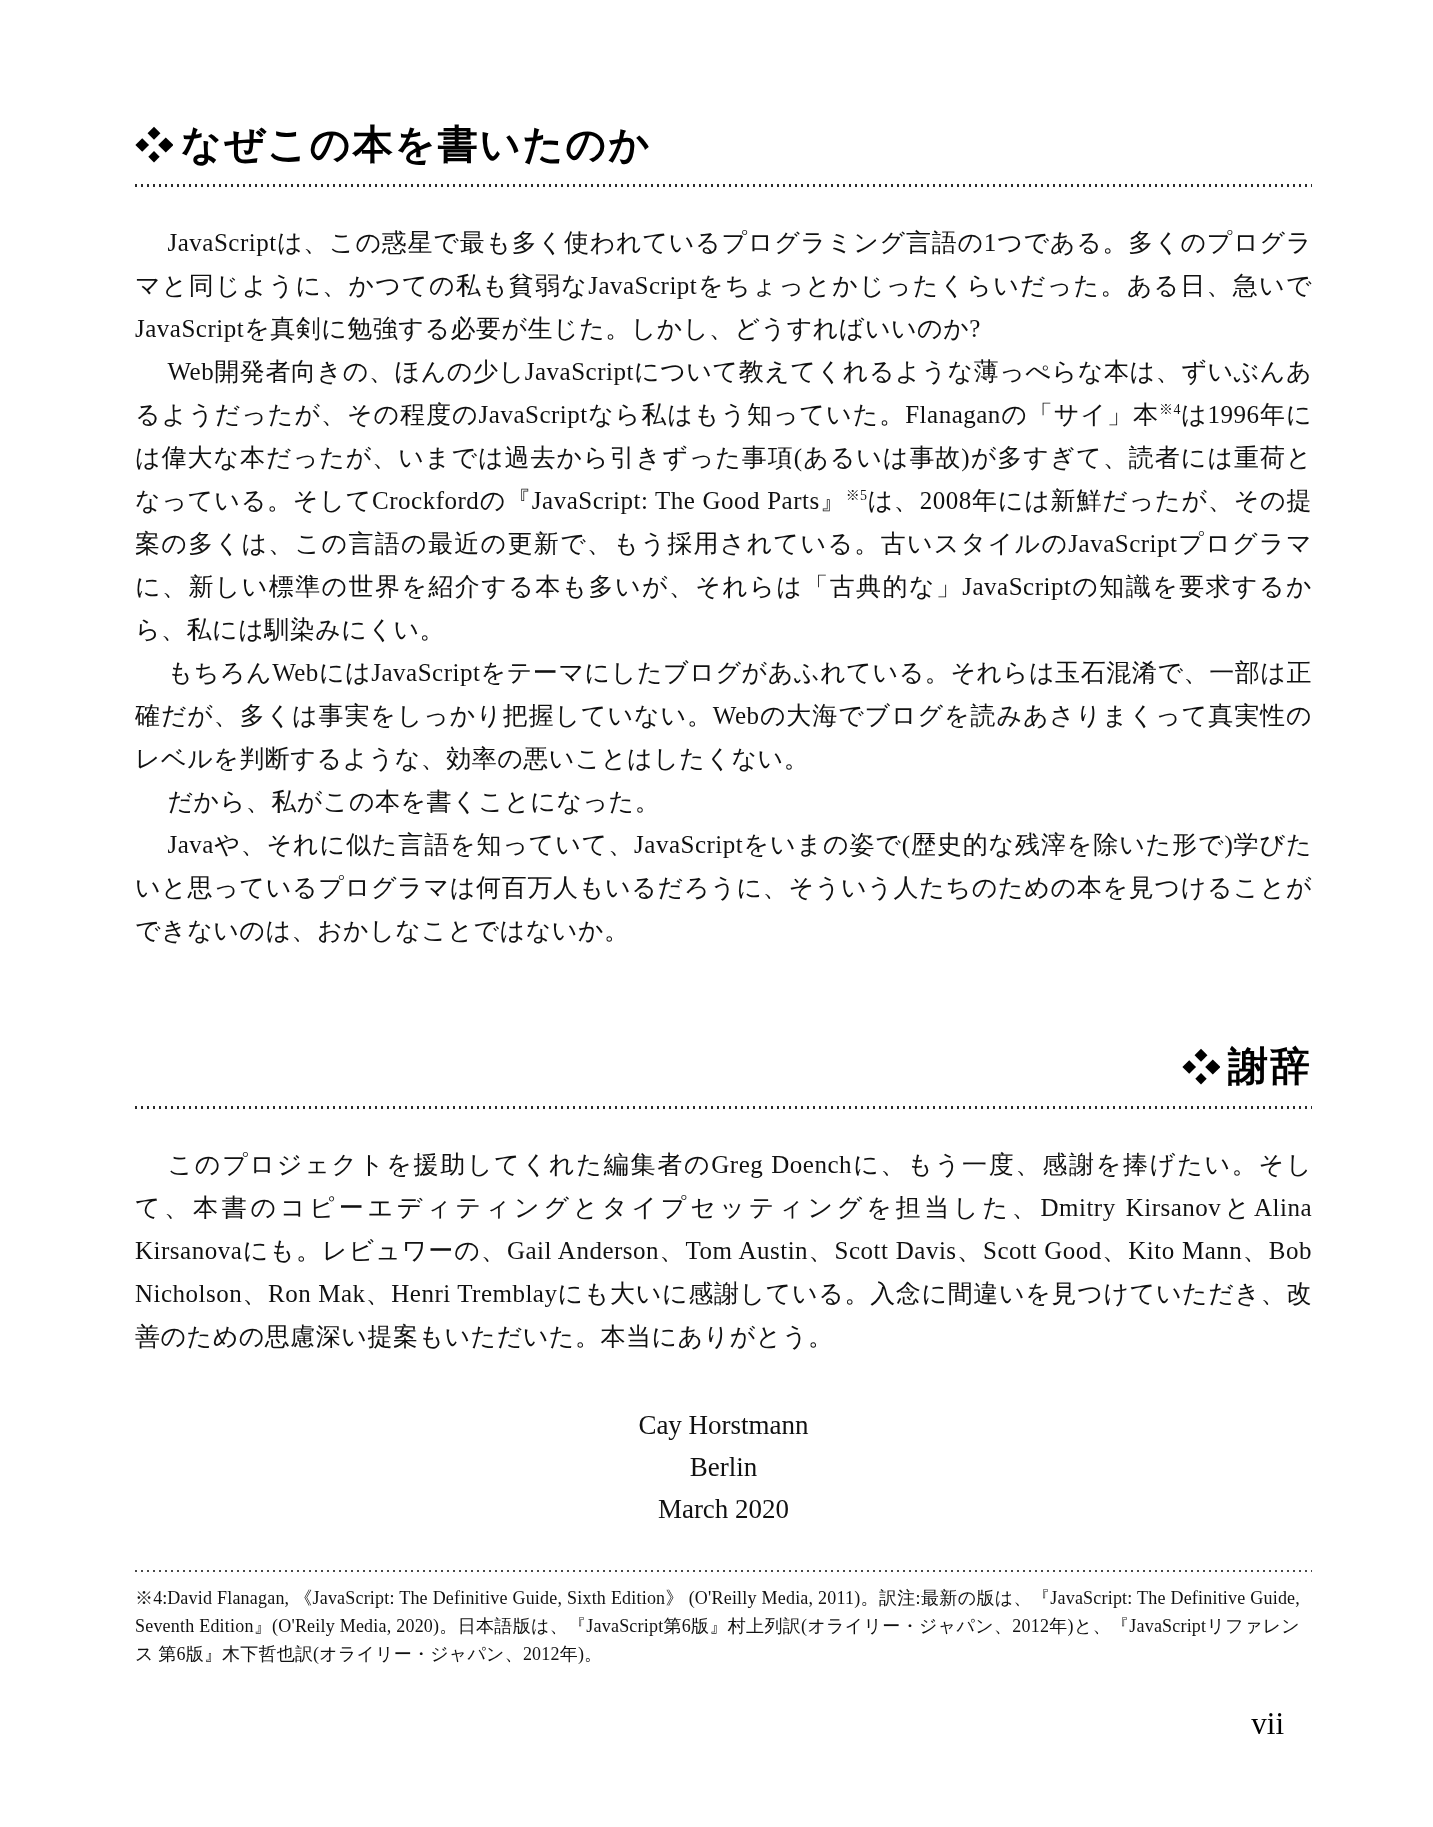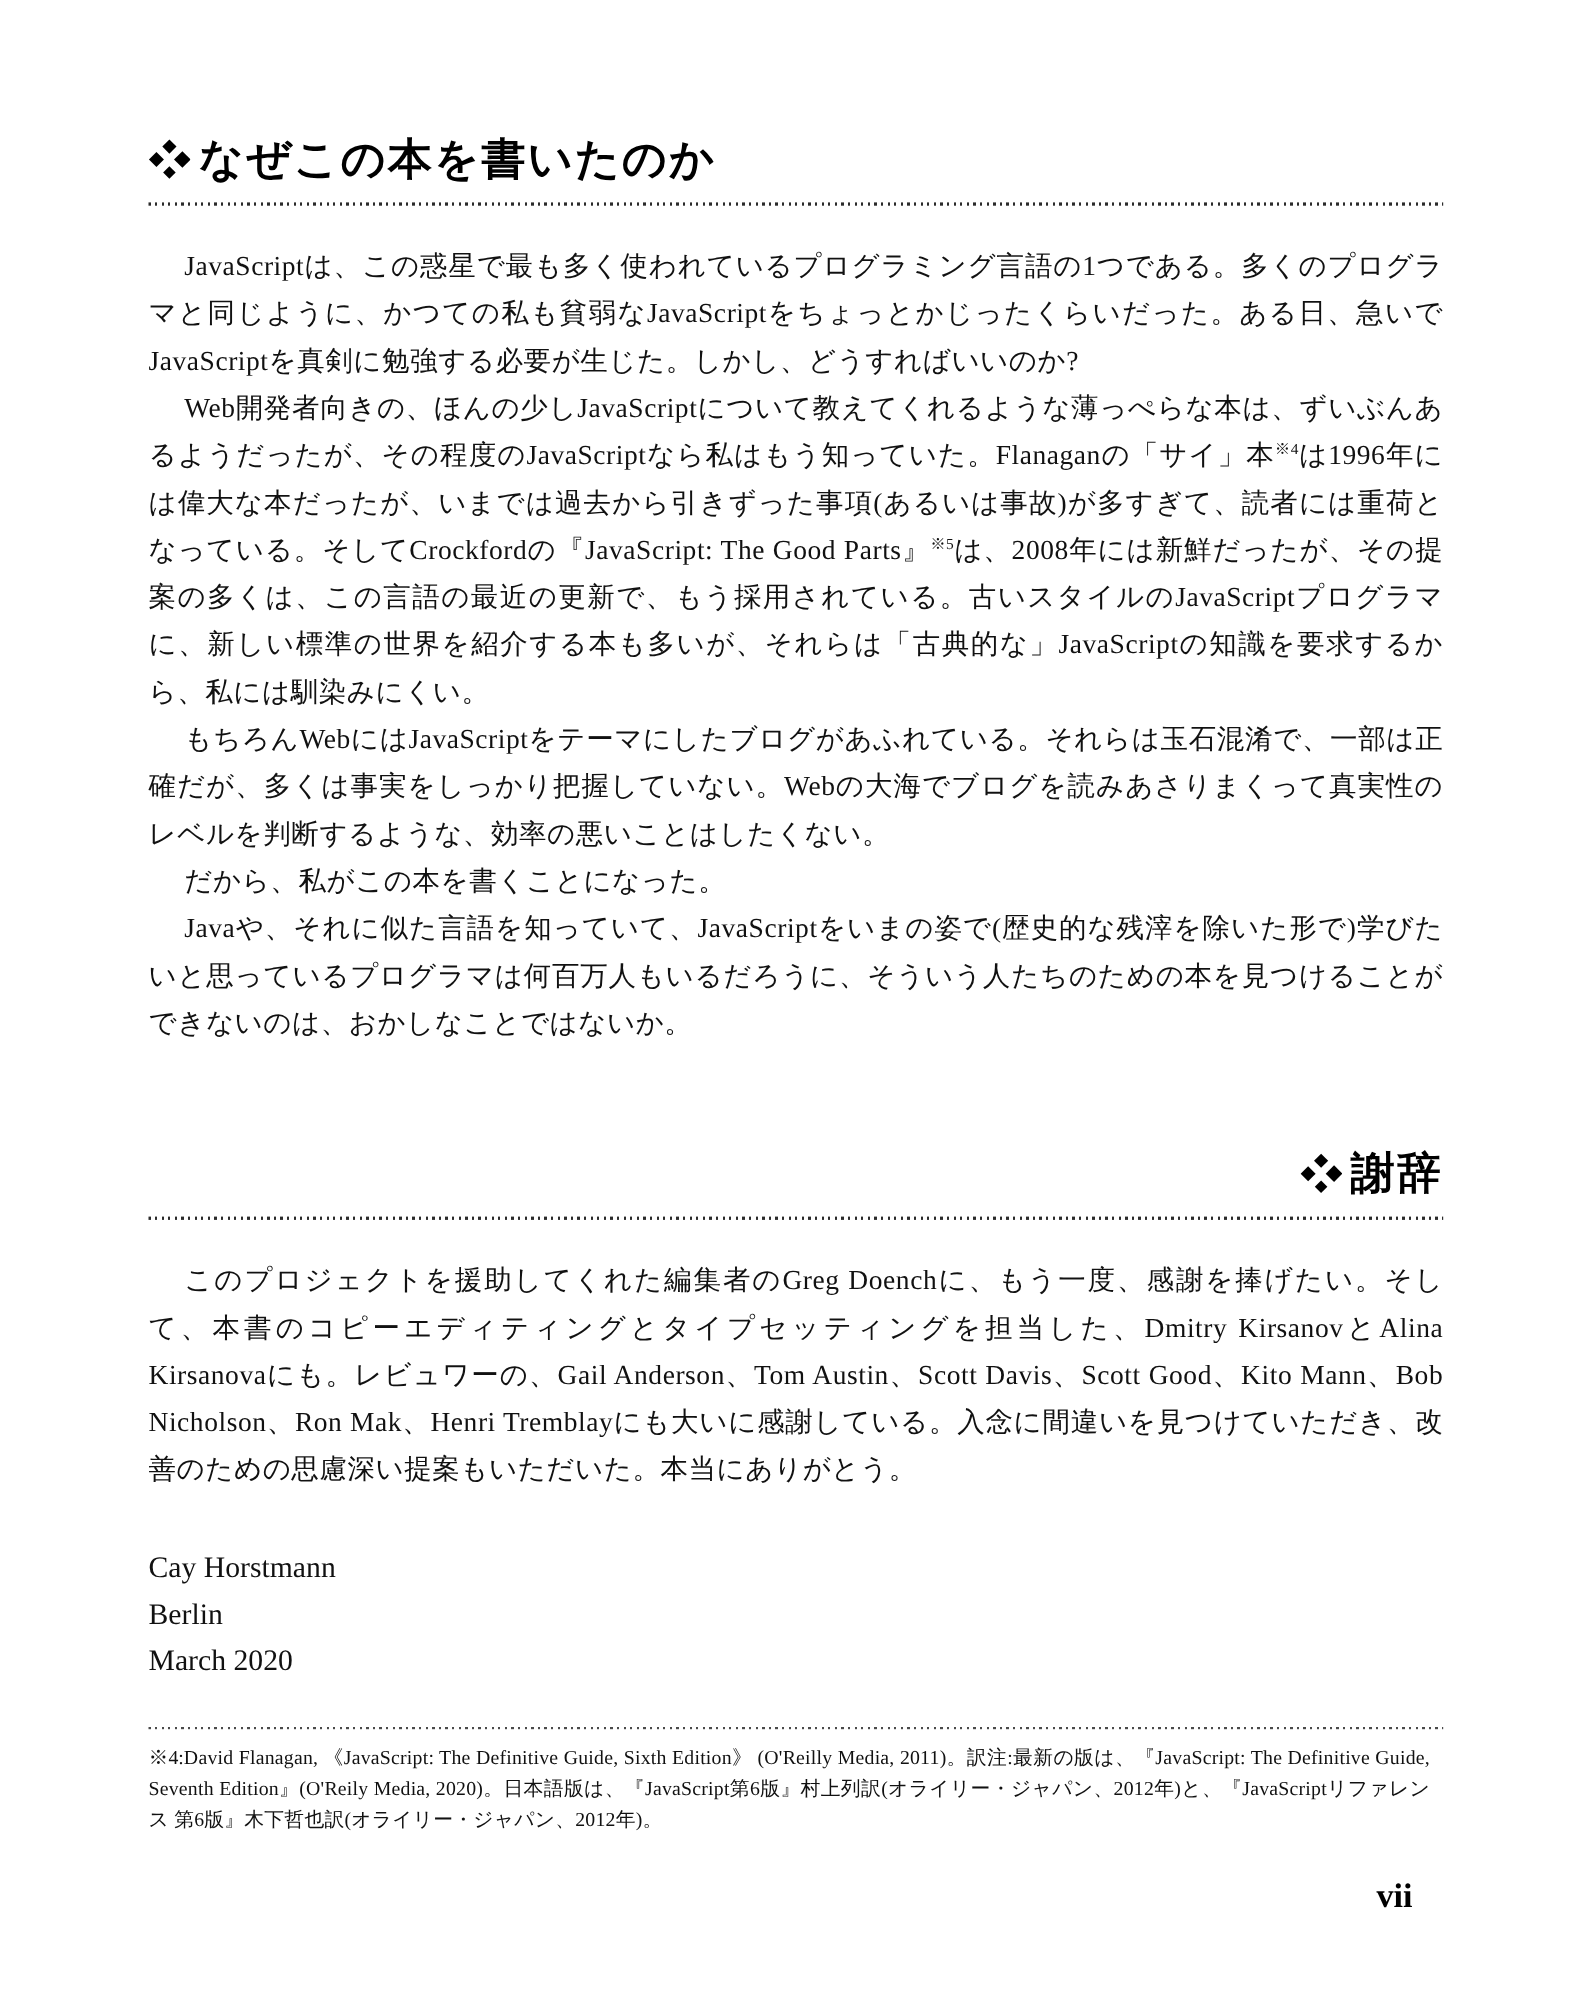--- a/index.html
+++ b/index.html
@@ -52,21 +52,21 @@
   .body-text p { margin: 0; text-indent: 1.3em; }
   sup.fnref {
     font-size: 14px;
     line-height: 0;
     vertical-align: super;
     letter-spacing: 0;
   }
   
   .signature {
     margin-top: 46px;
-    text-align: left;
+    text-align: center;
     font-size: 27px;
     line-height: 42px;
     color: #111;
   }
   
   .footnotes { margin-top: 40px; }
   .fn-rule {
     height: 2px;
     background: repeating-linear-gradient(90deg, #4a4a4a 0 2px, transparent 2px 6px);
     margin-bottom: 12px;
@@ -77,21 +77,21 @@
     line-height: 28px;
     text-align: justify;
     letter-spacing: 0.2px;
   }
   .fn .fn-marker { letter-spacing: 0; }
   
   .pageno {
     margin-top: 38px;
     padding-right: 28px;
     text-align: right;
-    font-weight: bold;
+    font-weight: normal;
     font-size: 31px;
     color: #000;
   }
 </style>
 </head>
 <body>
 
 <div class="page">
   <div class="content">
 

